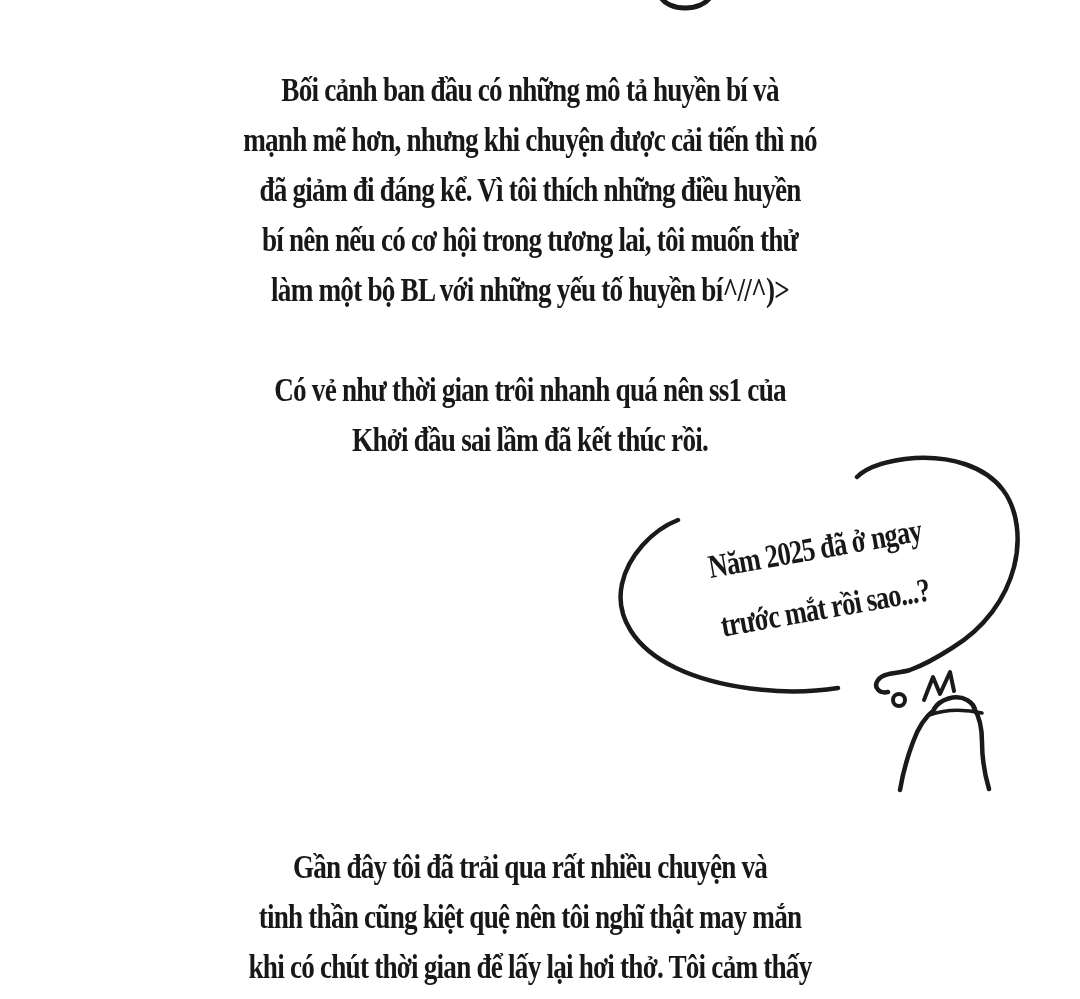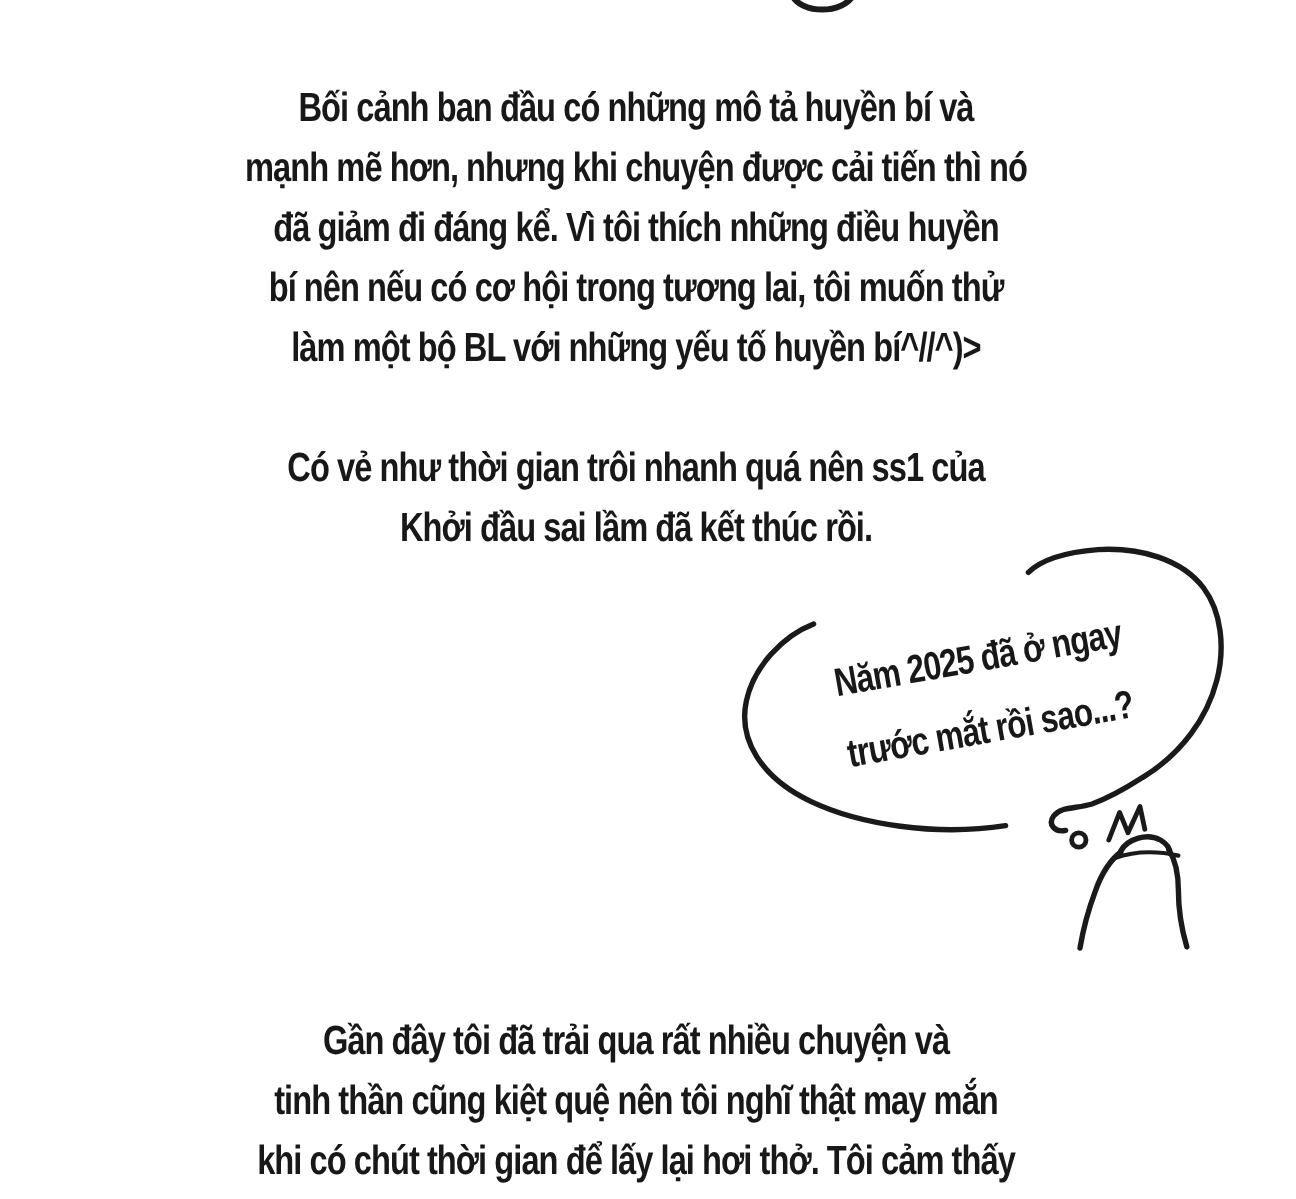--- a/index.html
+++ b/index.html
@@ -2,21 +2,21 @@
 <html><head>
 <meta charset="utf-8">
 <style>
   html, body { margin: 0; padding: 0; background: #ffffff; }
   #page {
     position: relative;
     width: 1080px;
     height: 999px;
     background: #ffffff;
     overflow: hidden;
-    font-family: Liberation Sans, sans-serif;
+    font-family: Liberation Serif, serif;
     color: #181818;
   }
   .para {
     position: absolute;
     left: 0;
     width: 1060px;
     text-align: center;
     font-weight: 700;
     font-size: 34px;
     letter-spacing: -1px;

